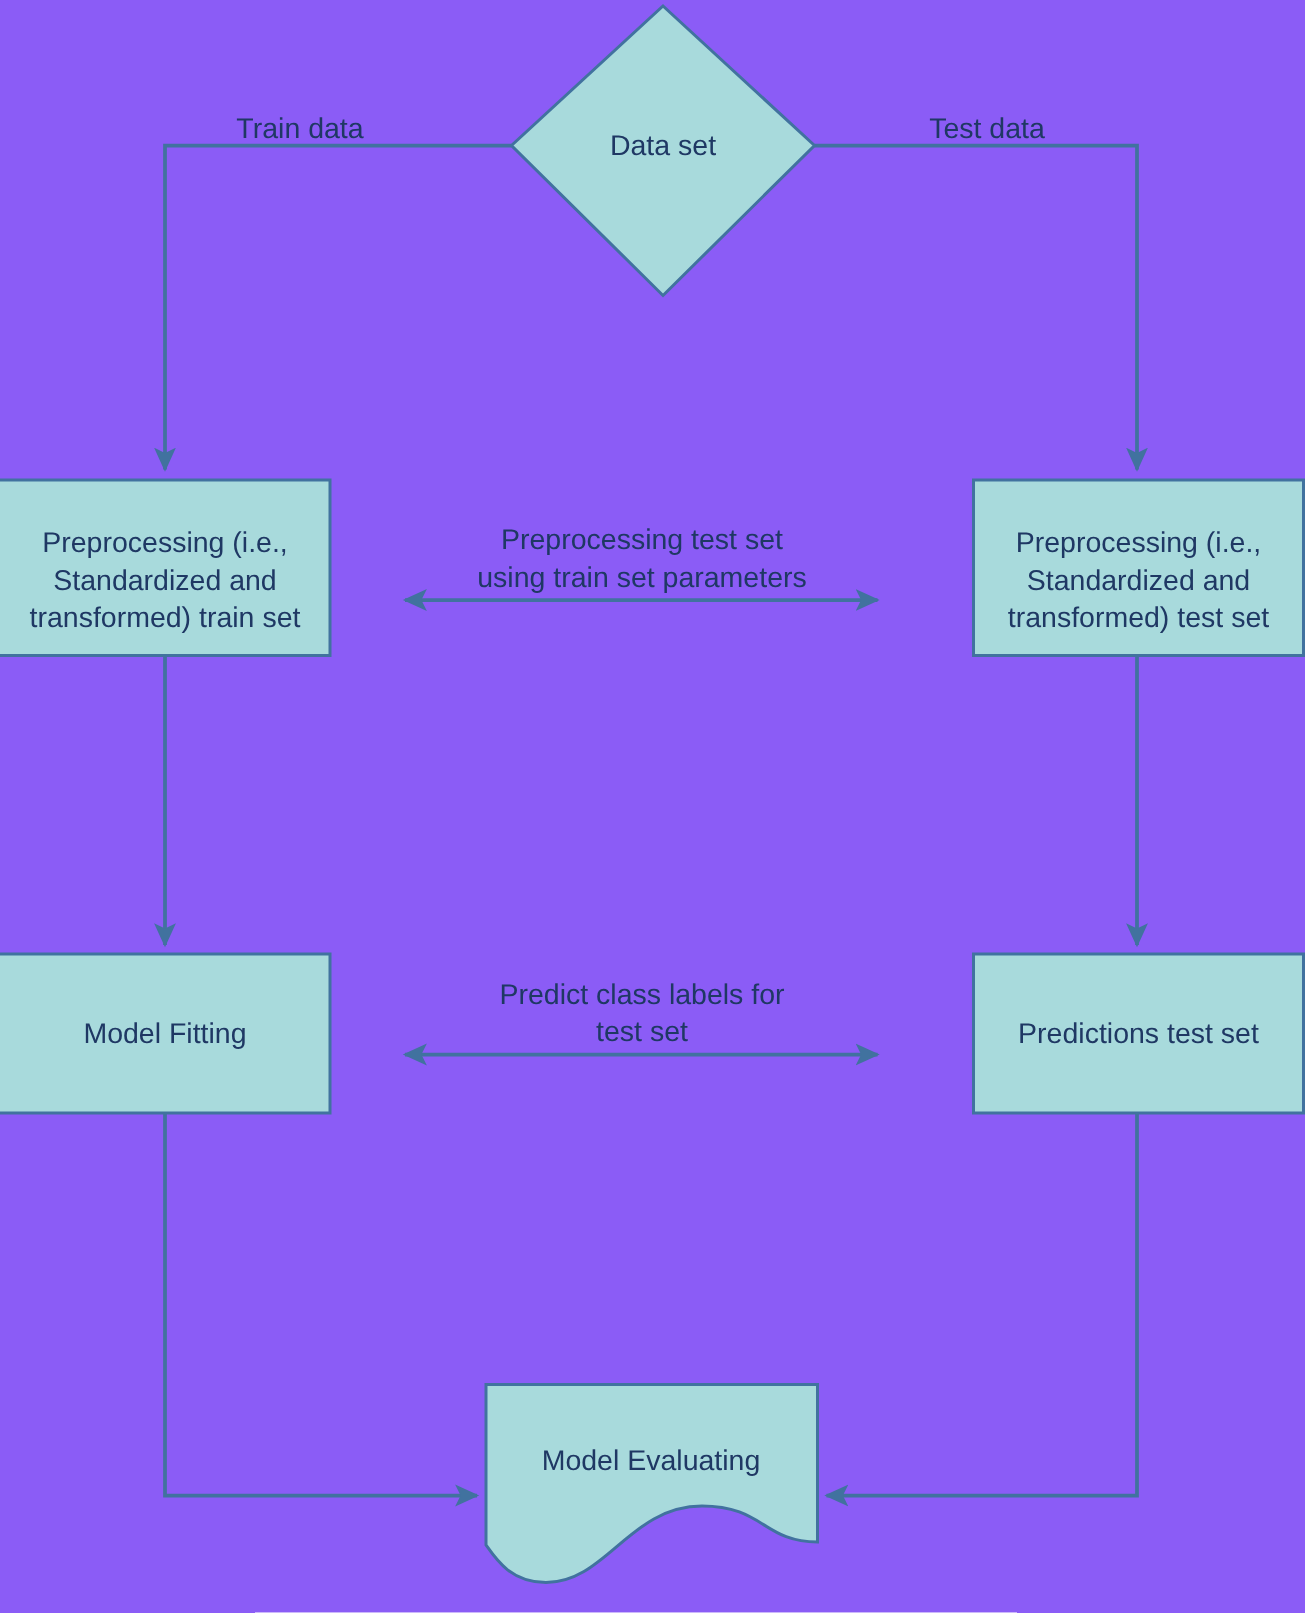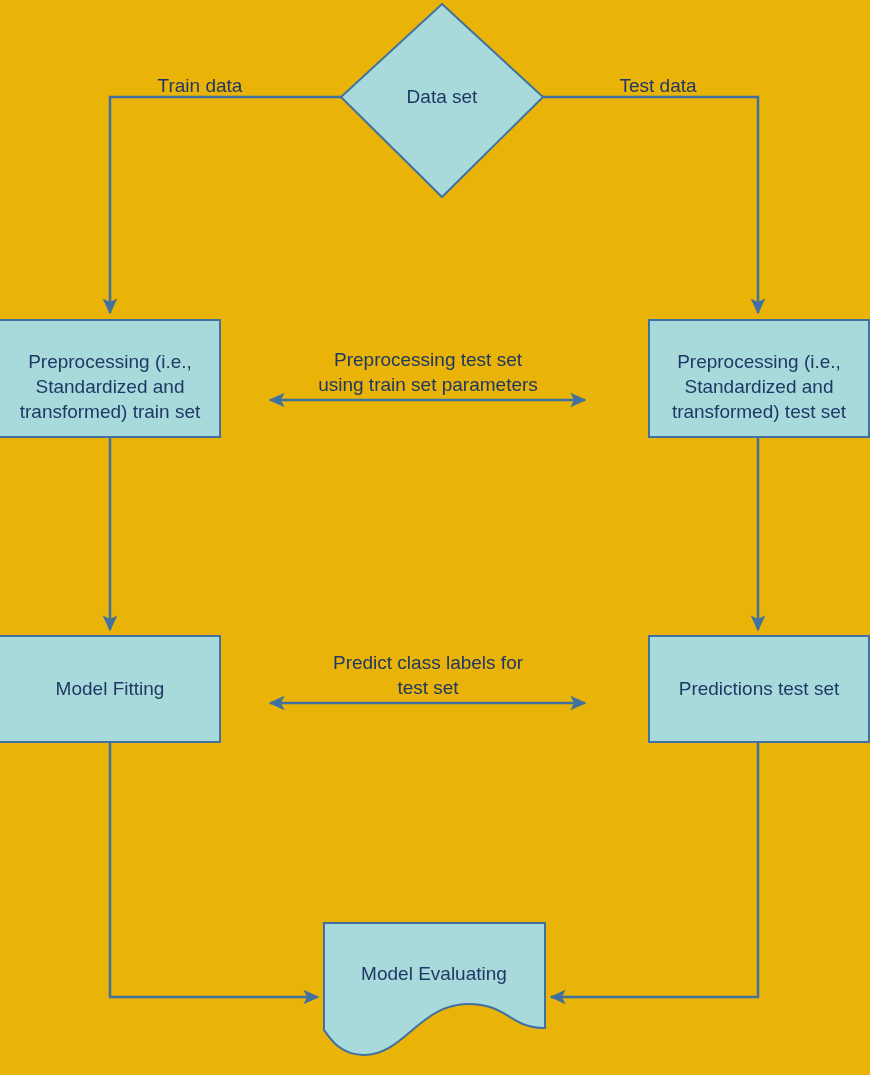--- a/index.html
+++ b/index.html
@@ -10,21 +10,21 @@
   body {
     width: 870px;
     height: 1075px;
     overflow: hidden;
     font-family: "Liberation Sans", sans-serif;
   }
   #diagram-root {
     position: relative;
     width: 870px;
     height: 1075px;
-    background: #eab308;
+    background: #8b5cf6;
   }
   svg.flow {
     display: block;
     width: 870px;
     height: 1075px;
   }
   .node-shape {
     fill: #a8dadc;
     stroke: #41729f;
     stroke-width: 2;

